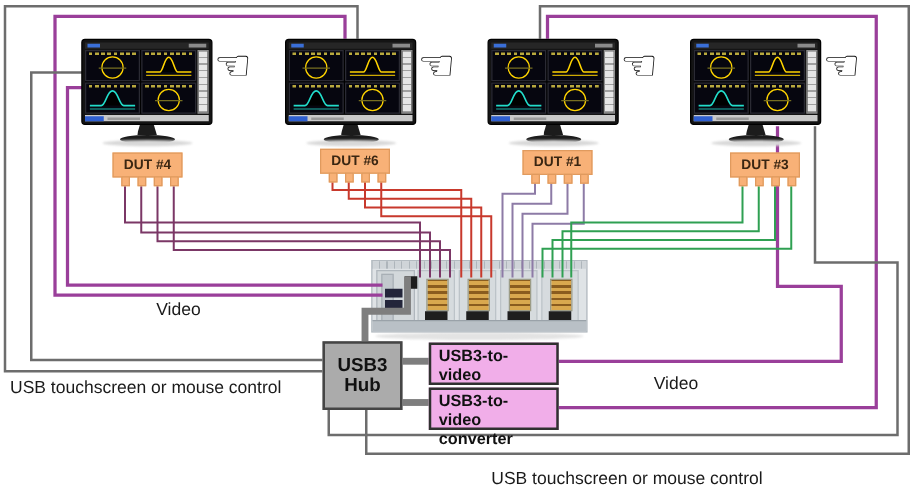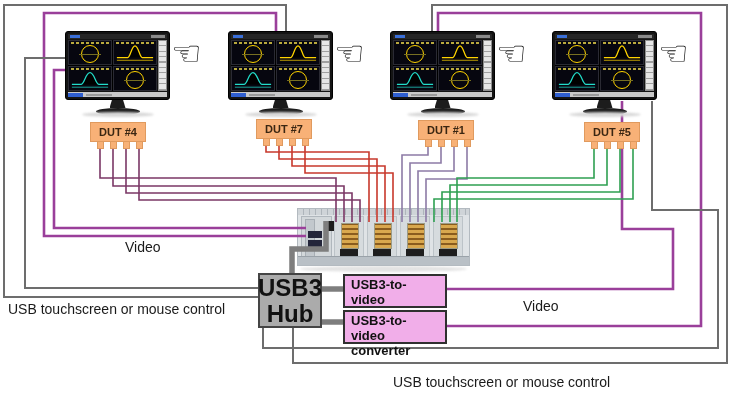--- a/index.html
+++ b/index.html
@@ -70,21 +70,21 @@
   .gold{position:absolute;left:6px;top:6px;width:16px;height:24px;border:1px solid #9c9c86;
         background:repeating-linear-gradient(0deg,#d9a84e 0 3px,#8a5c1e 3px 5px);}
   .mconn{position:absolute;left:5px;bottom:2px;width:18px;height:7px;background:#1e1e1e;}
   .chshadow{position:absolute;left:300px;top:266px;width:167px;height:6px;z-index:2;
             background:#e3e3e3;border-radius:50%;filter:blur(1px);}
 
   
   .hub{position:absolute;left:258px;top:273px;width:64px;height:55px;z-index:8;
        background:var(--hub-fill);border:2px solid var(--hub-border);box-sizing:border-box;
        display:flex;flex-direction:column;align-items:center;justify-content:center;
-       font-size:24px;font-weight:600;color:#111;line-height:1.05;}
+       font-size:15px;font-weight:600;color:#111;line-height:1.05;}
   .conv{position:absolute;left:343px;width:104px;height:34px;z-index:8;
         background:var(--conv-fill);border:2px solid var(--conv-border);box-sizing:border-box;
         font-size:13px;font-weight:bold;color:#111;line-height:1.15;padding:2px 6px;}
   
   .lbl{position:absolute;z-index:9;font-weight:normal;color:var(--label-color);font-size:14px;}
 </style>
 </head>
 <body>
 
 <div id="stage">
@@ -314,37 +314,37 @@
   <span class="hand" style="left:658px;top:36px">☜</span>
 
   <div class="dut" style="left:90px;top:122px">DUT #4</div>
   <div class="dutpins" style="left:90px;top:141px">
       <span class="pin"></span>
       <span class="pin"></span>
       <span class="pin"></span>
       <span class="pin"></span>
     </div>
 
-  <div class="dut" style="left:256px;top:119px">DUT #7</div>
+  <div class="dut" style="left:256px;top:119px">DUT #6</div>
   <div class="dutpins" style="left:256px;top:138px">
       <span class="pin"></span>
       <span class="pin"></span>
       <span class="pin"></span>
       <span class="pin"></span>
     </div>
 
   <div class="dut" style="left:418px;top:120px">DUT #1</div>
   <div class="dutpins" style="left:418px;top:139px">
       <span class="pin"></span>
       <span class="pin"></span>
       <span class="pin"></span>
       <span class="pin"></span>
     </div>
 
-  <div class="dut" style="left:584px;top:122px">DUT #5</div>
+  <div class="dut" style="left:584px;top:122px">DUT #3</div>
   <div class="dutpins" style="left:584px;top:141px">
       <span class="pin"></span>
       <span class="pin"></span>
       <span class="pin"></span>
       <span class="pin"></span>
     </div>
 
   <div class="hub">
     <span>USB3</span>
     <span>Hub</span>

